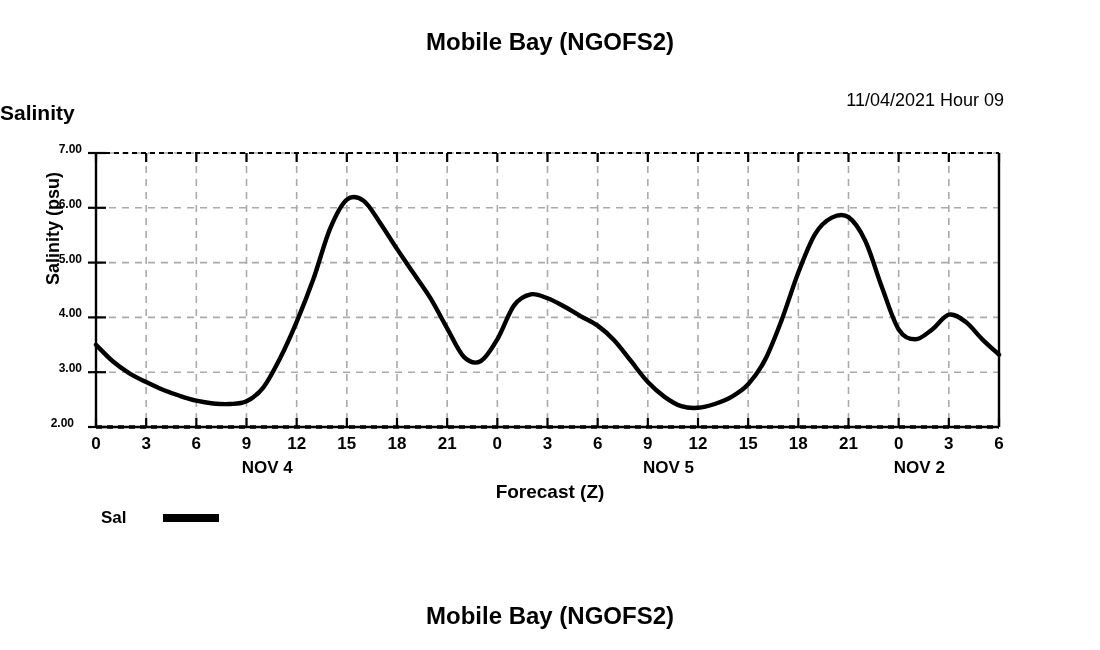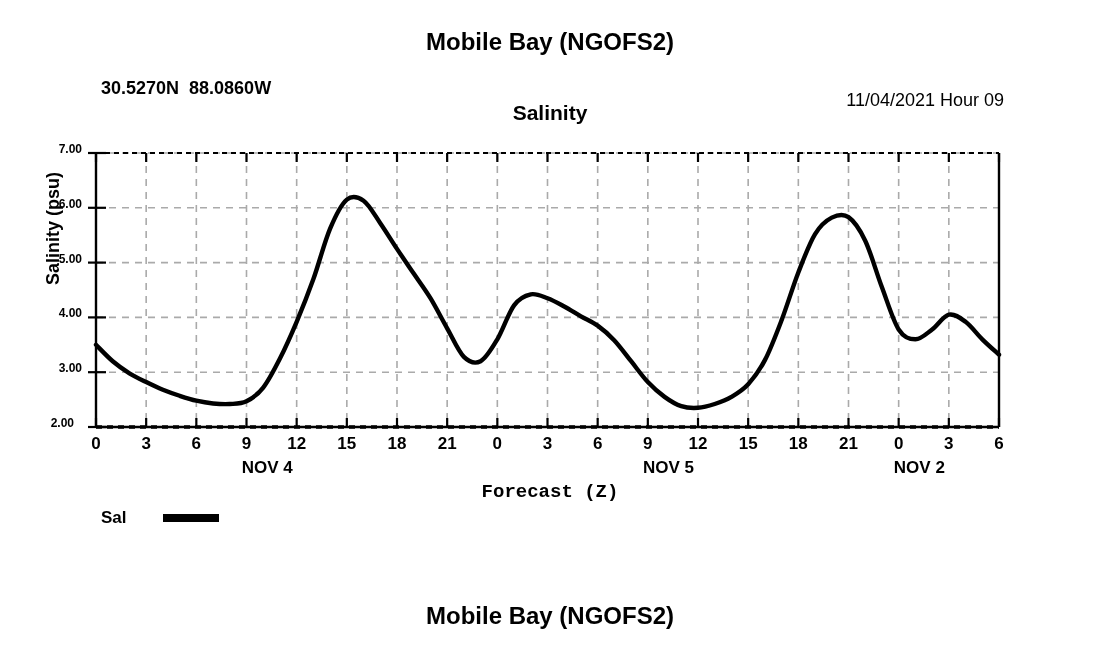--- a/index.html
+++ b/index.html
@@ -7,50 +7,49 @@
   body{width:1100px;height:650px;position:relative;overflow:hidden;
        font-family:"Liberation Sans",sans-serif;color:#000;}
 
   .title-top{position:absolute;left:0;top:28px;width:1100px;text-align:center;
              font-size:24px;font-weight:bold;letter-spacing:0px;}
   .title-bottom{position:absolute;left:0;top:602px;width:1100px;text-align:center;
              font-size:24px;font-weight:bold;}
 
   .hdr-left{position:absolute;left:101px;top:75px;font-size:18px;font-weight:bold;line-height:27px;}
   .hdr-left div{white-space:pre;}
-  .hdr-center{position:absolute;left:0;top:101px;width:1100px;text-align:center;
+  .hdr-center{position:absolute;left:0;top:101px;width:1100px;
               font-size:21px;font-weight:bold;}
   .hdr-right{position:absolute;right:96px;top:90px;font-size:18px;font-weight:normal;white-space:pre;}
 
   #plot-area{position:absolute;left:0;top:0;width:1100px;height:650px;}
 
   .ylabel{position:absolute;left:-27px;top:218px;width:160px;text-align:center;
           font-size:18px;font-weight:bold;transform:rotate(-90deg);transform-origin:50% 50%;}
 
   .xlabel{position:absolute;left:0;top:481px;width:1100px;text-align:center;
-          font-size:19px;font-weight:bold;font-family:Liberation Mono, monospace;}
+          font-size:19px;font-weight:bold;}
 
   .ytick{position:absolute;font-size:12px;font-weight:bold;text-align:right;
          width:62px;white-space:pre;}
   .xtick{position:absolute;font-size:17px;font-weight:bold;text-align:center;
          width:30px;top:434px;}
   .daylabel{position:absolute;font-size:17px;font-weight:bold;text-align:left;
             width:110px;top:458px;}
 
   .legend{position:absolute;left:101px;top:508px;display:flex;align-items:center;gap:36px;}
   .legend-text{font-size:17px;font-weight:bold;}
   .legend-swatch{width:56px;height:8px;background:#000;}
 </style>
 </head>
 <body>
 
 <div class="title-top">Mobile Bay (NGOFS2)</div>
 
 <div class="hdr-left">
-  <div>30.5270N  88.0860W</div>
 </div>
 
 <div class="hdr-center">Salinity</div>
 <div class="hdr-right">11/04/2021 Hour 09</div>
 
 <div id="plot-area">
   <svg id="chart-svg" width="1100" height="650">
       <line x1="146.16666666666666" y1="153" x2="146.16666666666666" y2="427" stroke="#aaaaaa" stroke-width="1.6" stroke-dasharray="7,6"></line>
       <line x1="196.33333333333331" y1="153" x2="196.33333333333331" y2="427" stroke="#aaaaaa" stroke-width="1.6" stroke-dasharray="7,6"></line>
       <line x1="246.5" y1="153" x2="246.5" y2="427" stroke="#aaaaaa" stroke-width="1.6" stroke-dasharray="7,6"></line>

